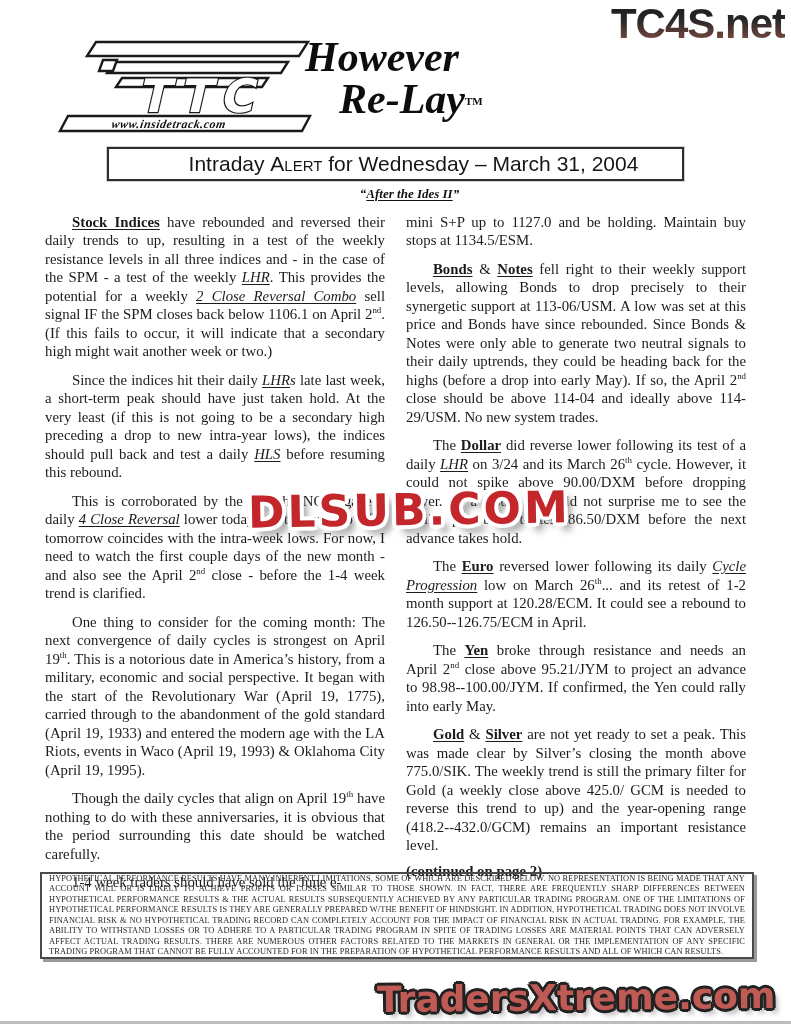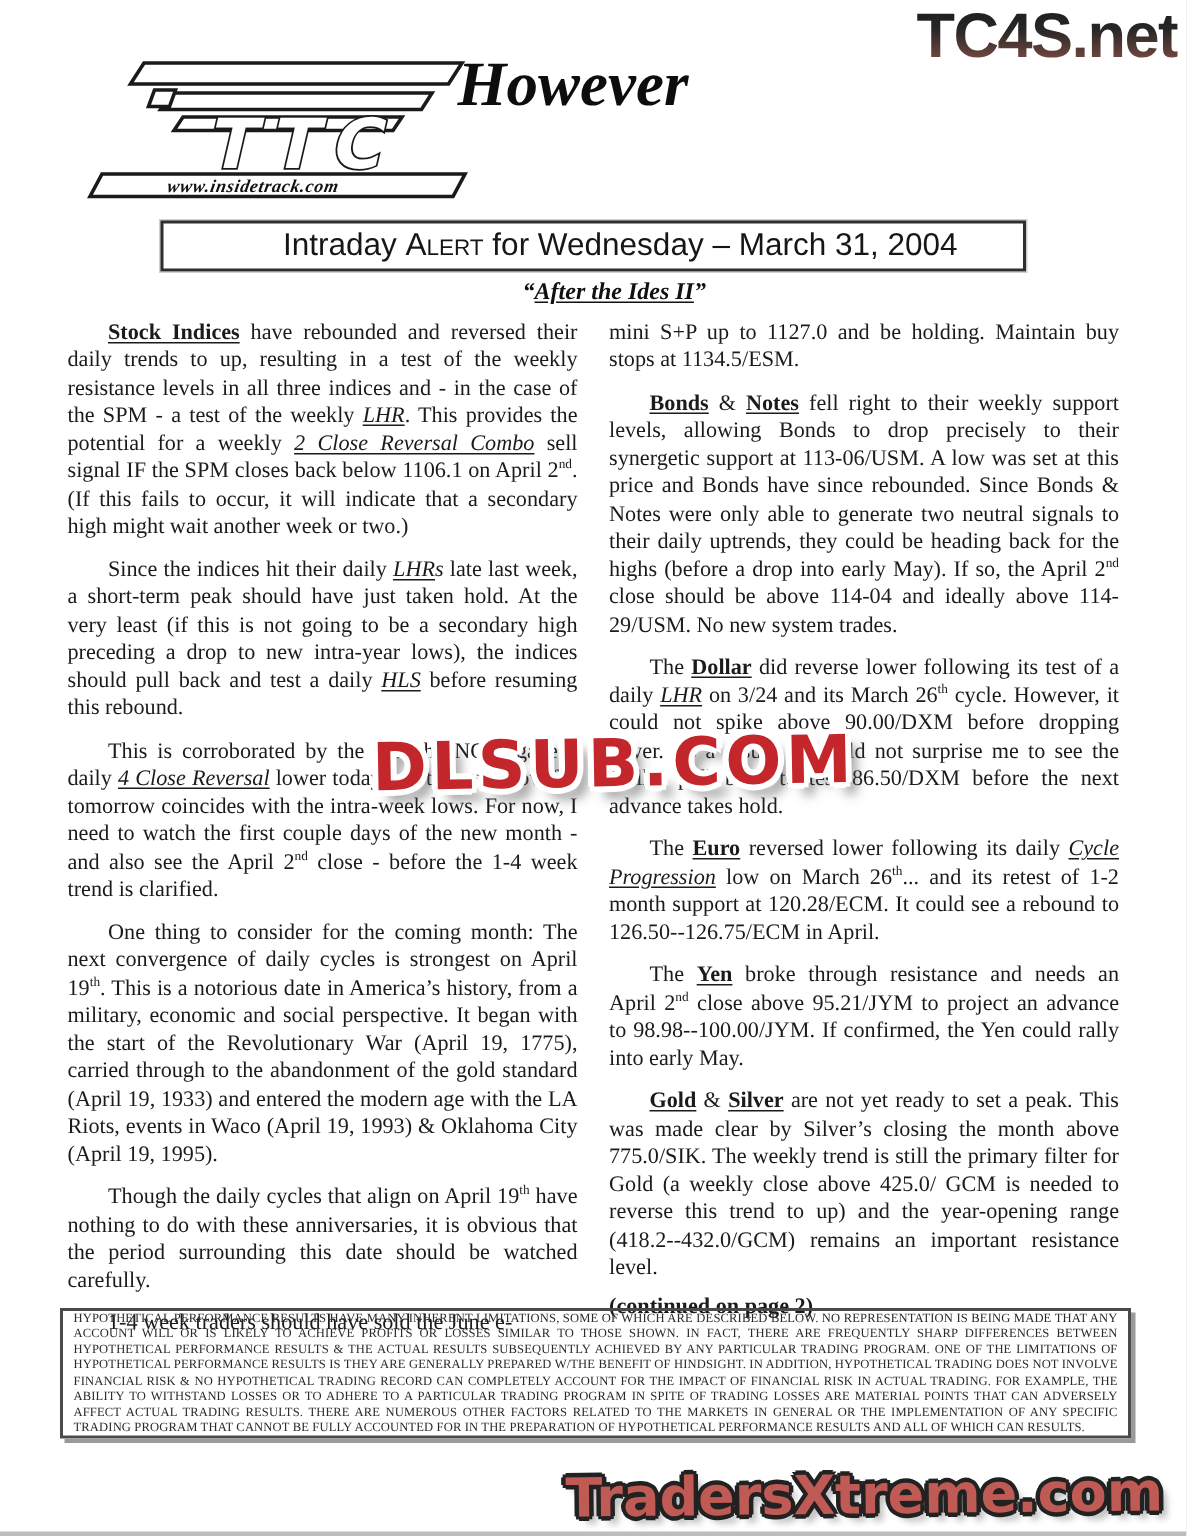--- a/index.html
+++ b/index.html
@@ -68,21 +68,21 @@
     border:2px solid #2e2e2e; box-shadow:0 0 0 1px #cfcfcf;
     display:flex; align-items:center; justify-content:center;
     font-family:"Liberation Sans", sans-serif; font-size:21px; color:#161616;
     white-space:pre;
     padding-left:36px;
   }
   .alert-word { font-variant:small-caps; }
 
   .subtitle {
     position:absolute; left:0; top:186px; width:791px; text-align:center;
-    font-weight:bold; font-style:italic; font-size:16px; color:#111;padding-left:28px;
+    font-weight:bold; font-style:italic; font-size:13px; color:#111;padding-left:28px;
   }
   .subtitle-text { text-decoration:underline; text-underline-offset:2px; }
 
   
   .columns {
     position:absolute; left:45px; top:213px; width:702px;
     display:flex; gap:21px;
   }
   .col { width:340px; }
   .para {
@@ -124,20 +124,21 @@
       </g>
       <polygon points="12,84 254,84 246,99 4,99"></polygon>
       <g transform="skewX(-10)">
         <text class="logo-site" x="72" y="96">www.insidetrack.com</text>
       </g>
     </svg>
   </div>
 
   <div class="masthead">
     <div class="m1">However</div>
+    <div class="m2"><span>Re-Lay</span><span class="tm">TM</span></div>
   </div>
 
   <div class="alert-box"><span>Intraday </span><span class="alert-word">Alert</span><span> for Wednesday – March 31, 2004</span></div>
 
   <div class="subtitle"><span>“</span><span class="subtitle-text">After the Ides II</span><span>”</span></div>
 
   <div class="columns">
     <div class="col" id="col-left">
         <p class="para"><span class="seg-bu">Stock Indices</span> have rebounded and reversed their daily trends to up, resulting in a test of the weekly resistance levels in all three indices and - in the case of the SPM - a test of the weekly <span class="seg-iu">LHR</span>.  This provides the potential for a weekly <span class="seg-iu">2 Close Reversal Combo</span> sell signal IF the SPM closes back below 1106.1 on April 2<span class="seg-sup">nd</span>.  (If this fails to occur, it will indicate that a secondary high might wait another week or two.)</p>
         <p class="para">Since the indices hit their daily <span class="seg-iu">LHR</span><span class="seg-i">s</span> late last week, a short-term peak should have just taken hold.  At the very least (if this is not going to be a secondary high preceding a drop to new intra-year lows), the indices should pull back and test a daily <span class="seg-iu">HLS</span> before resuming this rebound.</p>

